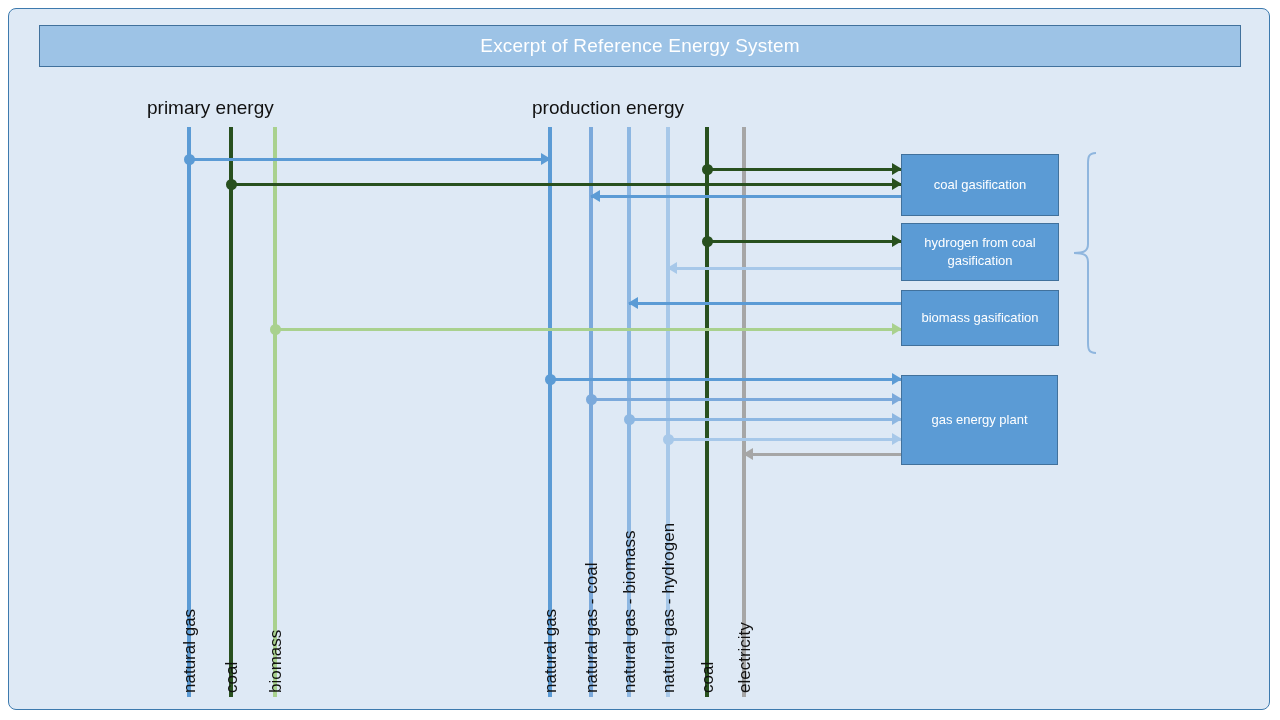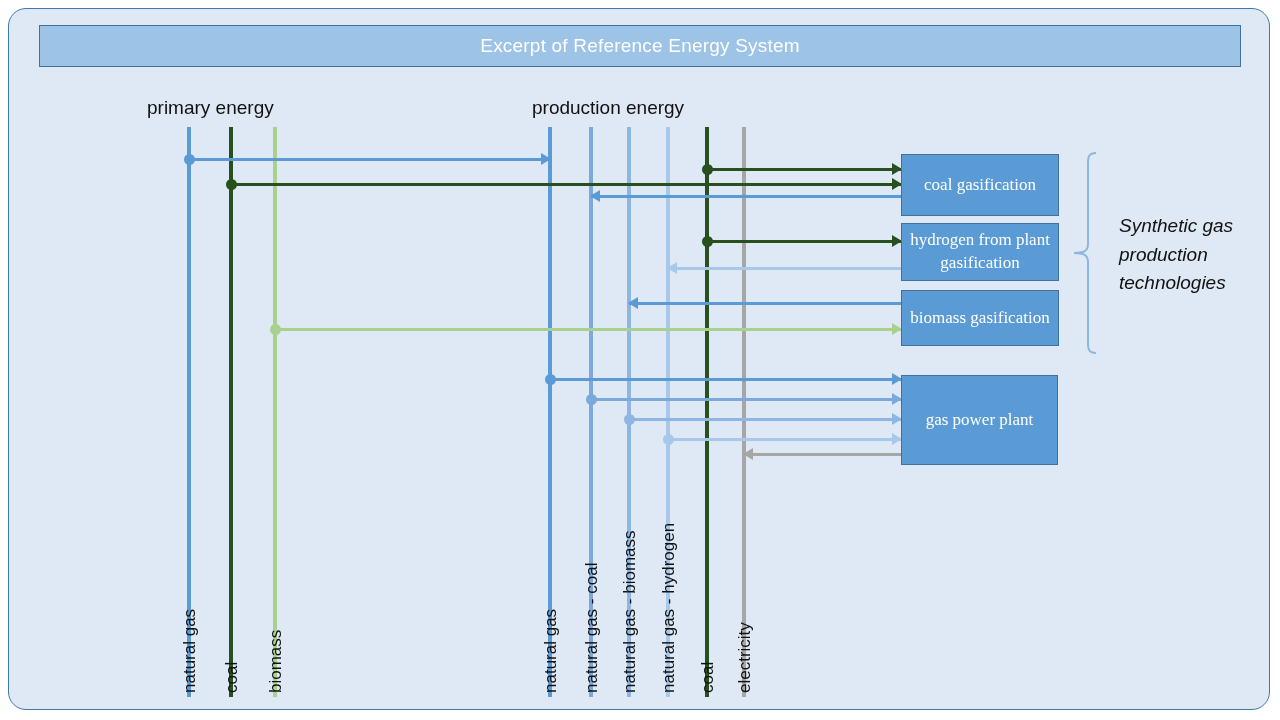--- a/index.html
+++ b/index.html
@@ -1,39 +1,39 @@
 <!DOCTYPE html>
 <html><head>
 <meta charset="utf-8">
 <style>
   html,body{margin:0;padding:0;}
   body{width:1280px;height:720px;background:#ffffff;font-family:"Liberation Sans",sans-serif;overflow:hidden;}
   #frame{position:absolute;left:8px;top:8px;width:1262px;height:702px;
-         background:#DEE9F5;border:1.5px solid #3D7AAE;border-radius:18px;box-sizing:border-box;}
+         background:#DEE9F5;border:1.5px solid #3D7AAE;border-radius:8px;box-sizing:border-box;}
   #titlebar{position:absolute;left:30px;top:16px;width:1202px;height:42px;
             background:#9DC3E6;border:1px solid #41719C;box-sizing:border-box;
             display:flex;align-items:center;justify-content:center;}
   #titlebar span{color:#ffffff;font-size:19px;letter-spacing:.2px;}
   .grouplabel{position:absolute;font-size:19px;color:#111;white-space:nowrap;}
   
   .vline{position:absolute;width:4px;}
   
   .vcap{position:absolute;font-size:17px;color:#111;white-space:nowrap;
         transform-origin:0 0;transform:rotate(-90deg);}
   
   .hline{position:absolute;height:3px;}
   .node{position:absolute;width:11px;height:11px;border-radius:50%;}
   
   .arr-r,.arr-l{position:absolute;width:0;height:0;border-top:6px solid transparent;border-bottom:6px solid transparent;}
   .arr-r{border-left:10px solid currentColor;}
   .arr-l{border-right:10px solid currentColor;}
   
   .pbox{position:absolute;background:#5B9BD5;border:1px solid #41719C;box-sizing:border-box;
         display:flex;align-items:center;justify-content:center;text-align:center;
-        color:#fff;font-size:17px;line-height:1.35;font-family:Liberation Serif, serif;}
+        color:#fff;font-size:13px;line-height:1.35;}
   #brace{position:absolute;left:1063px;top:143px;width:26px;height:202px;}
   #bracelabel{position:absolute;left:1110px;top:203px;width:150px;font-size:19px;
               font-style:italic;color:#111;line-height:1.5;}
 </style>
 </head>
 <body>
 
 <div id="frame">
 
   <div id="titlebar">
@@ -123,23 +123,22 @@
       <div class="vcap" style="left: 257px; top: 684px;">biomass</div>
       <div class="vcap" style="left: 532px; top: 684px;">natural gas</div>
       <div class="vcap" style="left: 573px; top: 684px;">natural gas - coal</div>
       <div class="vcap" style="left: 611px; top: 684px;">natural gas - biomass</div>
       <div class="vcap" style="left: 650px; top: 684px;">natural gas - hydrogen</div>
       <div class="vcap" style="left: 689px; top: 684px;">coal</div>
       <div class="vcap" style="left: 726px; top: 684px;">electricity</div>
     </div>
   <div id="boxes-layer">
       <div class="pbox" style="left: 892px; top: 145px; width: 158px; height: 62px; background: rgb(91, 155, 213); border-color: rgb(65, 113, 156);">coal gasification</div>
-      <div class="pbox" style="left: 892px; top: 214px; width: 158px; height: 58px; background: rgb(91, 155, 213); border-color: rgb(65, 113, 156);">hydrogen from plant gasification</div>
+      <div class="pbox" style="left: 892px; top: 214px; width: 158px; height: 58px; background: rgb(91, 155, 213); border-color: rgb(65, 113, 156);">hydrogen from coal gasification</div>
       <div class="pbox" style="left: 892px; top: 281px; width: 158px; height: 56px; background: rgb(91, 155, 213); border-color: rgb(65, 113, 156);">biomass gasification</div>
-      <div class="pbox" style="left: 892px; top: 366px; width: 157px; height: 90px; background: rgb(91, 155, 213); border-color: rgb(65, 113, 156);">gas power plant</div>
+      <div class="pbox" style="left: 892px; top: 366px; width: 157px; height: 90px; background: rgb(91, 155, 213); border-color: rgb(65, 113, 156);">gas energy plant</div>
     </div>
 
   <svg id="brace" viewBox="0 0 26 202">
     <path d="M24 1 C16 1 16 6 16 12 L16 92 C16 99 12 101 2 101 C12 101 16 103 16 110 L16 190 C16 196 16 201 24 201" fill="none" stroke="#8FB6DE" stroke-width="2"></path>
   </svg>
-  <div id="bracelabel">Synthetic gas production technologies</div>
 
 </div>
 
 </body></html>

